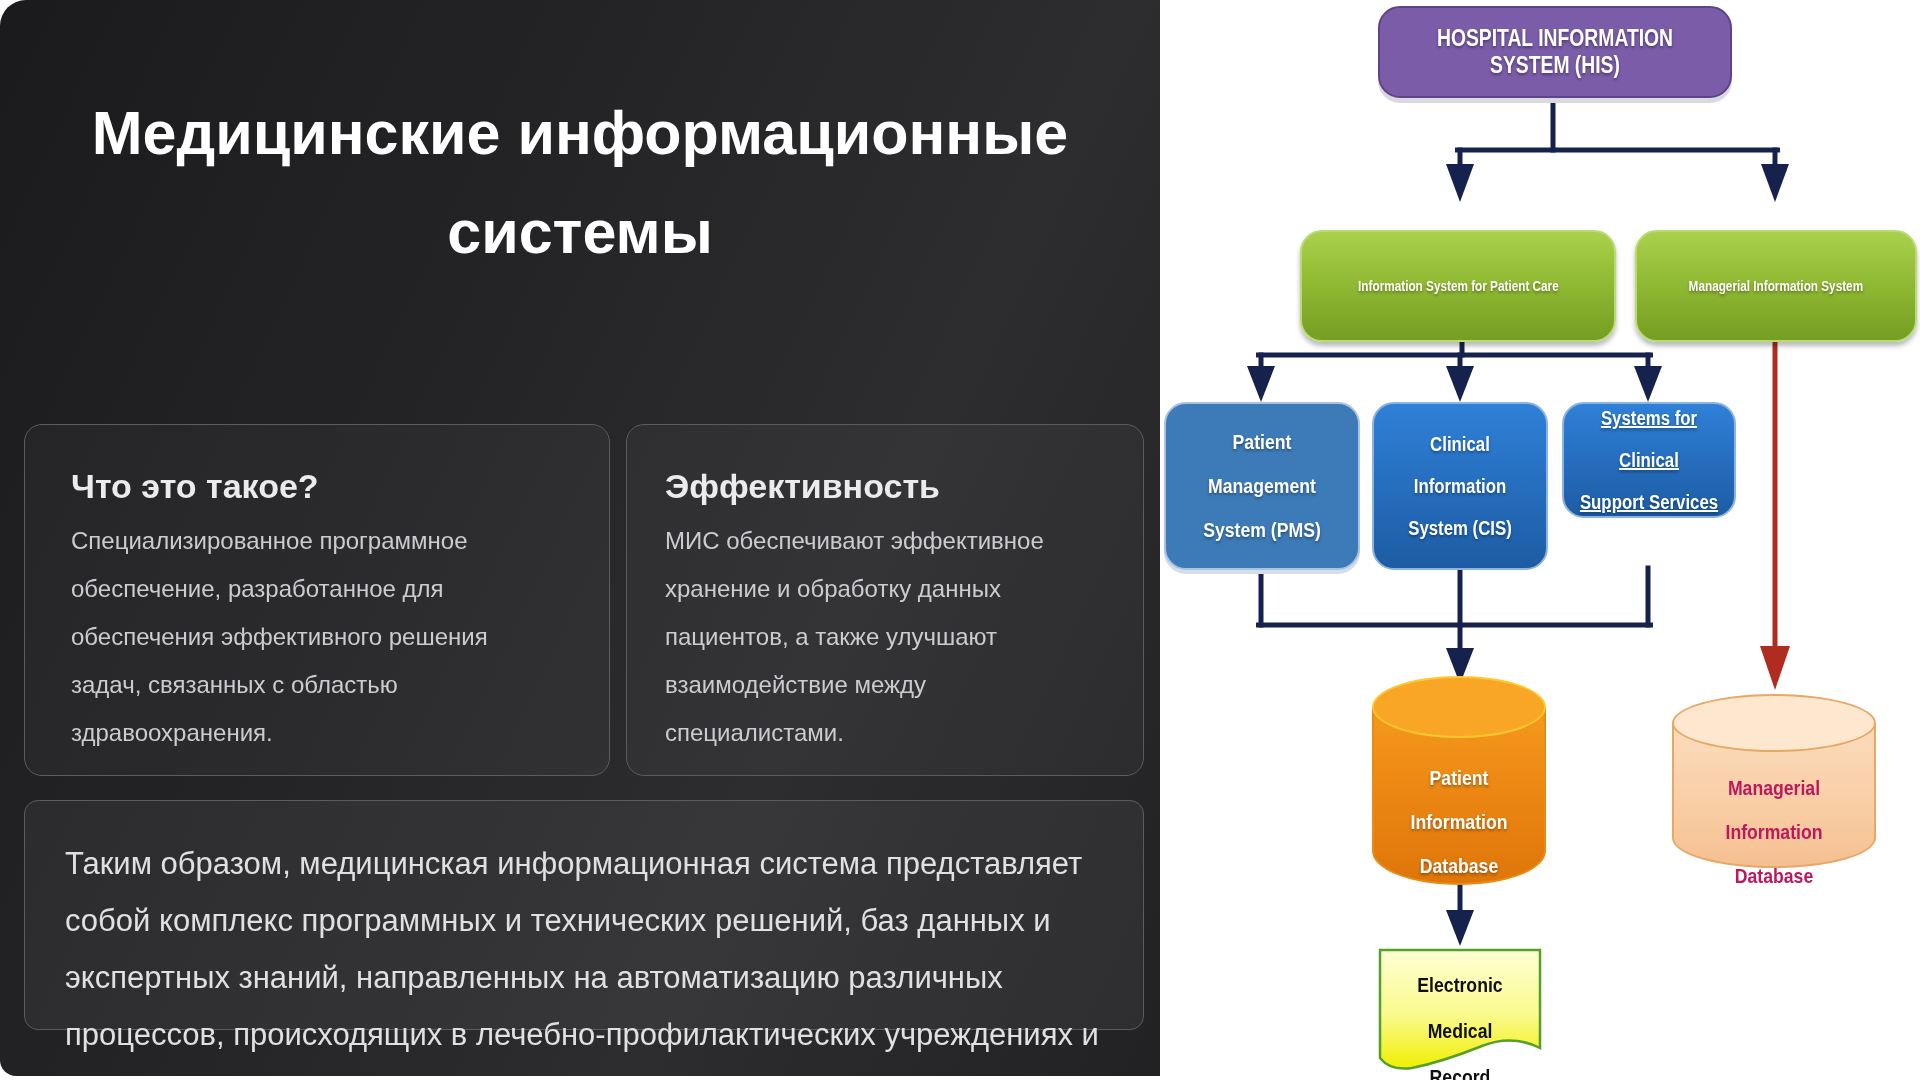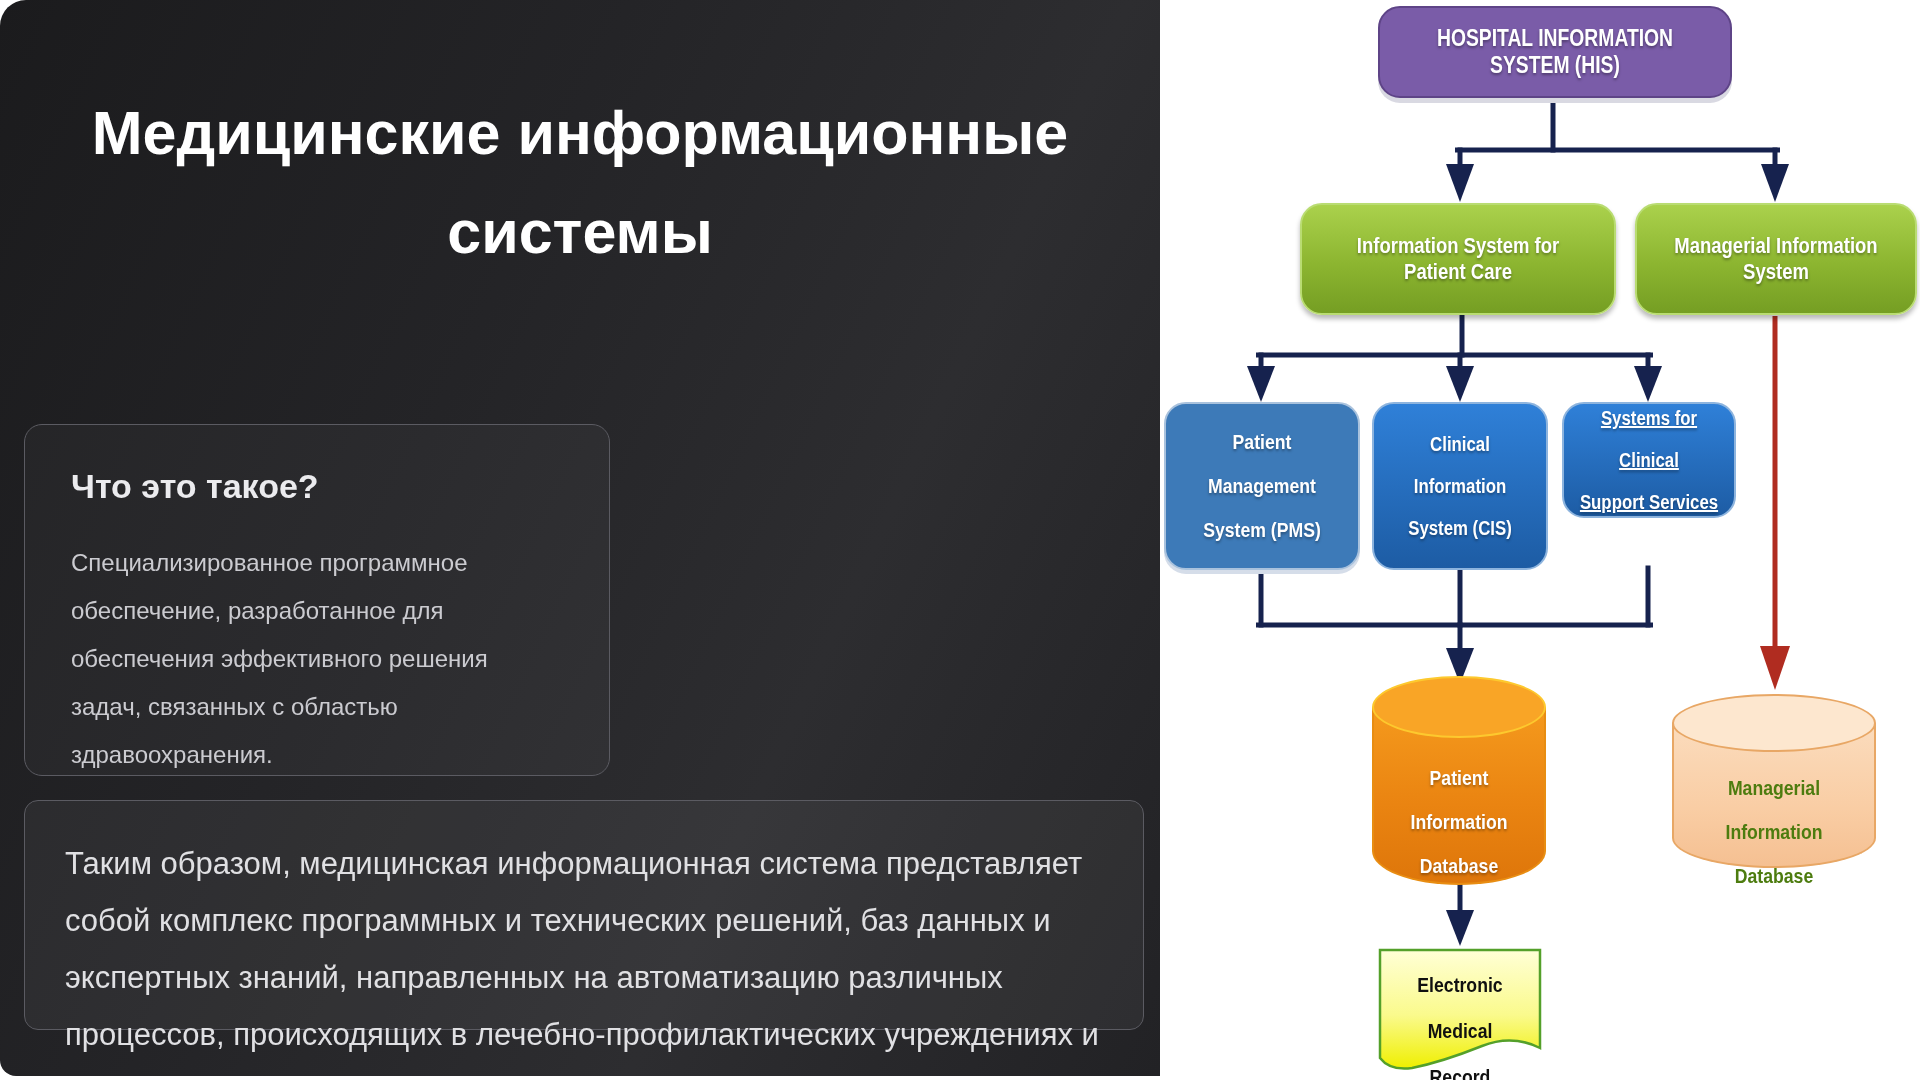--- a/index.html
+++ b/index.html
@@ -9,38 +9,38 @@
   
   .left-panel{position:absolute;left:0;top:0;width:1160px;height:1076px;
     background:linear-gradient(115deg,#1b1b1d 0%,#242427 38%,#2d2d30 68%,#222225 100%);
     border-top-left-radius:26px;border-bottom-left-radius:16px;}
   .title{position:absolute;left:0;top:84px;width:100%;margin:0;text-align:center;
     color:#ffffff;font-size:61px;font-weight:bold;line-height:1.62;padding:0 62px;box-sizing:border-box;}
   .card{position:absolute;background:rgba(255,255,255,0.035);
     border:1.5px solid #5b5b62;border-radius:18px;box-sizing:border-box;}
   .card1{left:24px;top:424px;width:586px;height:352px;padding:42px 46px;}
   .card2{left:626px;top:424px;width:518px;height:352px;padding:42px 38px;}
-  .card-heading{color:#ebebee;font-size:34px;font-weight:bold;margin-bottom:33px;}
+  .card-heading{color:#ebebee;font-size:34px;font-weight:bold;margin-bottom:11px;}
   .card-body{color:#cbcbd0;font-size:24px;line-height:2.0;}
   .summary{position:absolute;left:24px;top:800px;width:1120px;height:230px;
     background:rgba(255,255,255,0.05);border:1.5px solid #5b5b62;border-radius:14px;
     padding:34px 40px;box-sizing:border-box;}
   .summary-text{color:#e0e0e3;font-size:31px;line-height:1.84;}
 
   
   .connectors{position:absolute;left:0;top:0;width:1920px;height:1080px;pointer-events:none;}
   .node{position:absolute;display:flex;align-items:center;justify-content:center;
     text-align:center;color:#ffffff;font-weight:bold;box-sizing:border-box;
     text-shadow:0 2px 3px rgba(0,0,0,0.35);border-radius:22px;}
   .fit{display:inline-block;transform:scaleX(0.84);transform-origin:center;
     white-space:pre-line;}
   .node-his{left:1378px;top:6px;width:354px;height:92px;background:#7a5ca8;
     border:2px solid #5e4487;box-shadow:0 5px 0 #d9d9e2;font-size:23px;white-space:nowrap;}
   .node-green{background:linear-gradient(180deg,#aad14c 0%,#8cb530 55%,#759e23 100%);
-    border:2px solid #b9dc72;box-shadow:0 4px 5px rgba(0,0,0,0.28);font-size:22px;white-space:nowrap;}
+    border:2px solid #b9dc72;box-shadow:0 4px 5px rgba(0,0,0,0.28);font-size:14px;white-space:nowrap;margin-top:27px;}
   .node-ispc{left:1300px;top:203px;width:316px;height:112px;}
   .node-mis{left:1635px;top:203px;width:282px;height:112px;}
   .node-blue{font-size:21px;line-height:2.1;border:2px solid #8db4de;}
   .node-pms{left:1164px;top:402px;width:196px;height:168px;background:#3d7ab8;
     border:2px solid #a9c2dd;box-shadow:0 4px 0 #d5dde9;}
   .node-cis{left:1372px;top:402px;width:176px;height:168px;
     background:linear-gradient(180deg,#2f80d8 0%,#1d5ca4 100%);font-size:20px;}
   .node-scss{left:1562px;top:402px;width:174px;height:116px;
     background:linear-gradient(180deg,#2f80d8 0%,#1d5ca4 100%);font-size:20px;text-decoration:underline;}
 
@@ -55,41 +55,45 @@
   .cyl-orange .cyl-cap{height:62px;background:#f9a526;border:2px solid #fdc92e;}
   .cyl-orange .cyl-label{top:80px;color:#ffffff;font-size:21px;line-height:2.1;
     text-shadow:0 2px 3px rgba(0,0,0,0.35);}
   .cyl-peach{left:1672px;top:694px;width:204px;height:174px;}
   .cyl-peach .cyl-body{top:29px;background:linear-gradient(180deg,#fbdcbd 0%,#f9cda4 60%,#f6c successfully 0%);
     background:linear-gradient(180deg,#fbdcbd 0%,#f9cda4 60%,#f5c092 100%);
     border:2px solid #e5a express;border:2px solid #e5a express;}
   .cyl-peach .cyl-body{border:2px solid #e8a765;border-top:none;
     border-radius:0 0 50% 50% / 0 0 30px 30px;}
   .cyl-peach .cyl-cap{height:58px;background:#fde7cf;border:2px solid #e8a765;}
-  .cyl-peach .cyl-label{top:72px;color:#4d7c0f;font-size:21px;line-height:2.1;text-shadow:none;}
+  .cyl-peach .cyl-label{top:72px;color:#be185d;font-size:21px;line-height:2.1;text-shadow:none;}
 
   
   .emr{position:absolute;left:1378px;top:948px;width:164px;height:130px;}
   .emr svg{position:absolute;left:0;top:0;}
   .emr-label{position:absolute;left:0;top:14px;width:100%;text-align:center;
     color:#101010;font-weight:bold;font-size:21px;line-height:2.2;}
 </style>
 </head>
 <body>
 
 <div class="canvas">
 
   <div class="left-panel">
     <h1 class="title">Медицинские информационные системы</h1>
 
     <div class="card card1">
       <div class="card-heading">Что это такое?</div>
       <div class="card-body">Специализированное программное обеспечение, разработанное для обеспечения эффективного решения задач, связанных с областью здравоохранения.</div>
     </div>
 
+    <div class="card card2">
+      <div class="card-heading">Эффективность</div>
+      <div class="card-body">МИС обеспечивают эффективное хранение и обработку данных пациентов, а также улучшают взаимодействие между специалистами.</div>
+    </div>
 
     <div class="summary">
       <div class="summary-text">Таким образом, медицинская информационная система представляет собой комплекс программных и технических решений, баз данных и экспертных знаний, направленных на автоматизацию различных процессов, происходящих в лечебно-профилактических учреждениях и системе здравоохранения.</div>
     </div>
   </div>
 
   <svg class="connectors" viewBox="0 0 1920 1080" xmlns="http://www.w3.org/2000/svg">
     <g stroke="#16224e" stroke-width="5" fill="none" stroke-linecap="square">
       <path d="M1553 96 V150"></path>
       <path d="M1457.5 150 H1777.5"></path>

